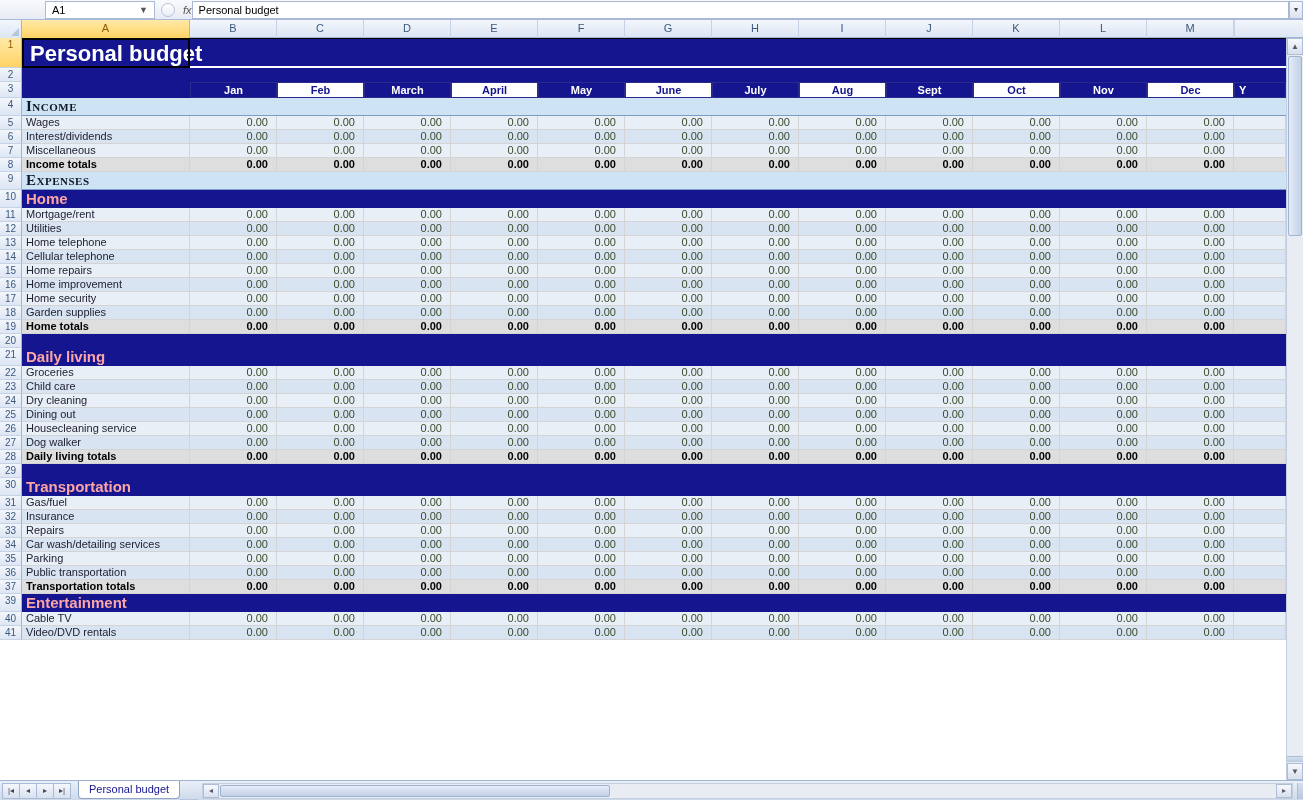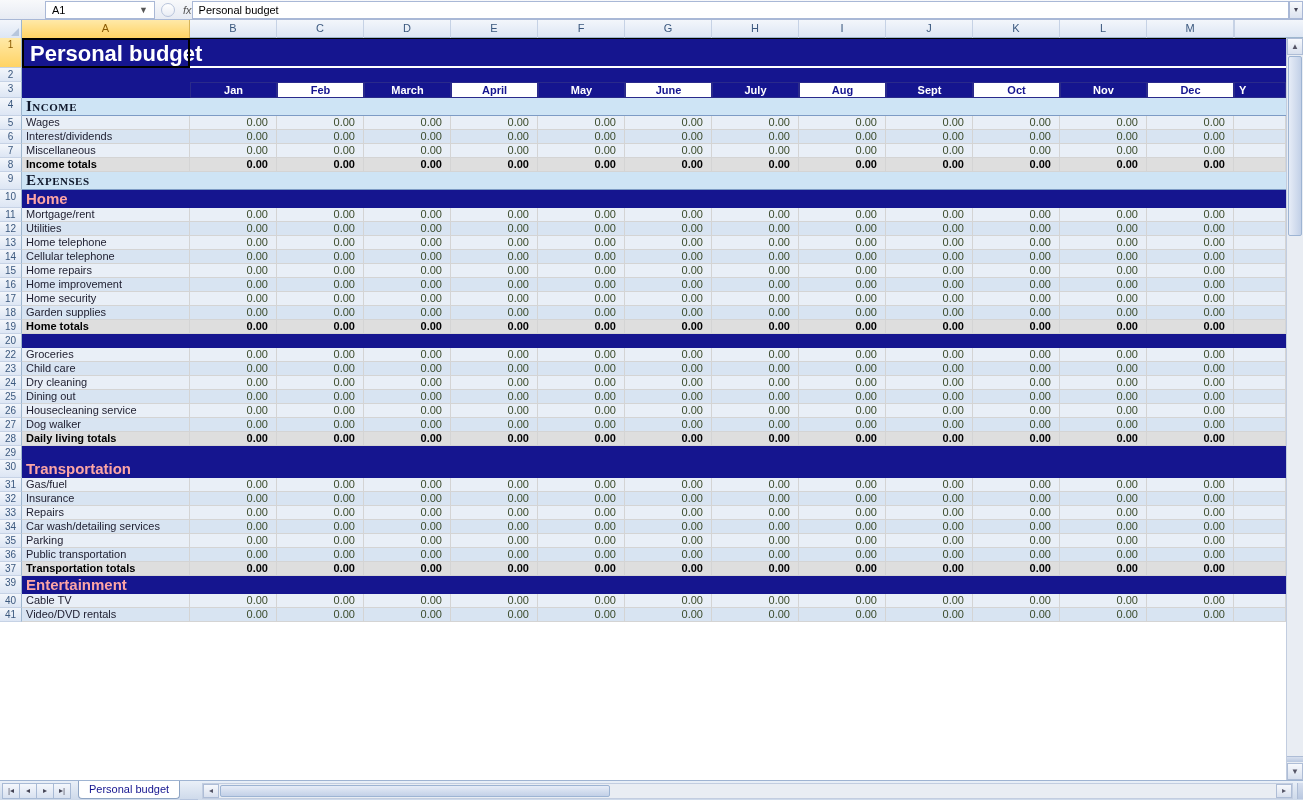--- a/index.html
+++ b/index.html
@@ -522,20 +522,24 @@
         <div class="cell num">0.00</div>
         <div class="cell num">0.00</div>
         <div class="cell num">0.00</div>
         <div class="cell num">0.00</div>
         <div class="cell num" style="flex:1"></div>
       </div>
       <div class="row gap">
         <div class="row-head">20</div>
         <div class="gap-cell"></div>
       </div>
+      <div class="row cat">
+        <div class="row-head">21</div>
+        <div class="cat-cell">Daily living</div>
+      </div>
       <div class="row data even">
         <div class="row-head">22</div>
         <div class="cell label">Groceries</div>
         <div class="cell num">0.00</div>
         <div class="cell num">0.00</div>
         <div class="cell num">0.00</div>
         <div class="cell num">0.00</div>
         <div class="cell num">0.00</div>
         <div class="cell num">0.00</div>
         <div class="cell num">0.00</div>

